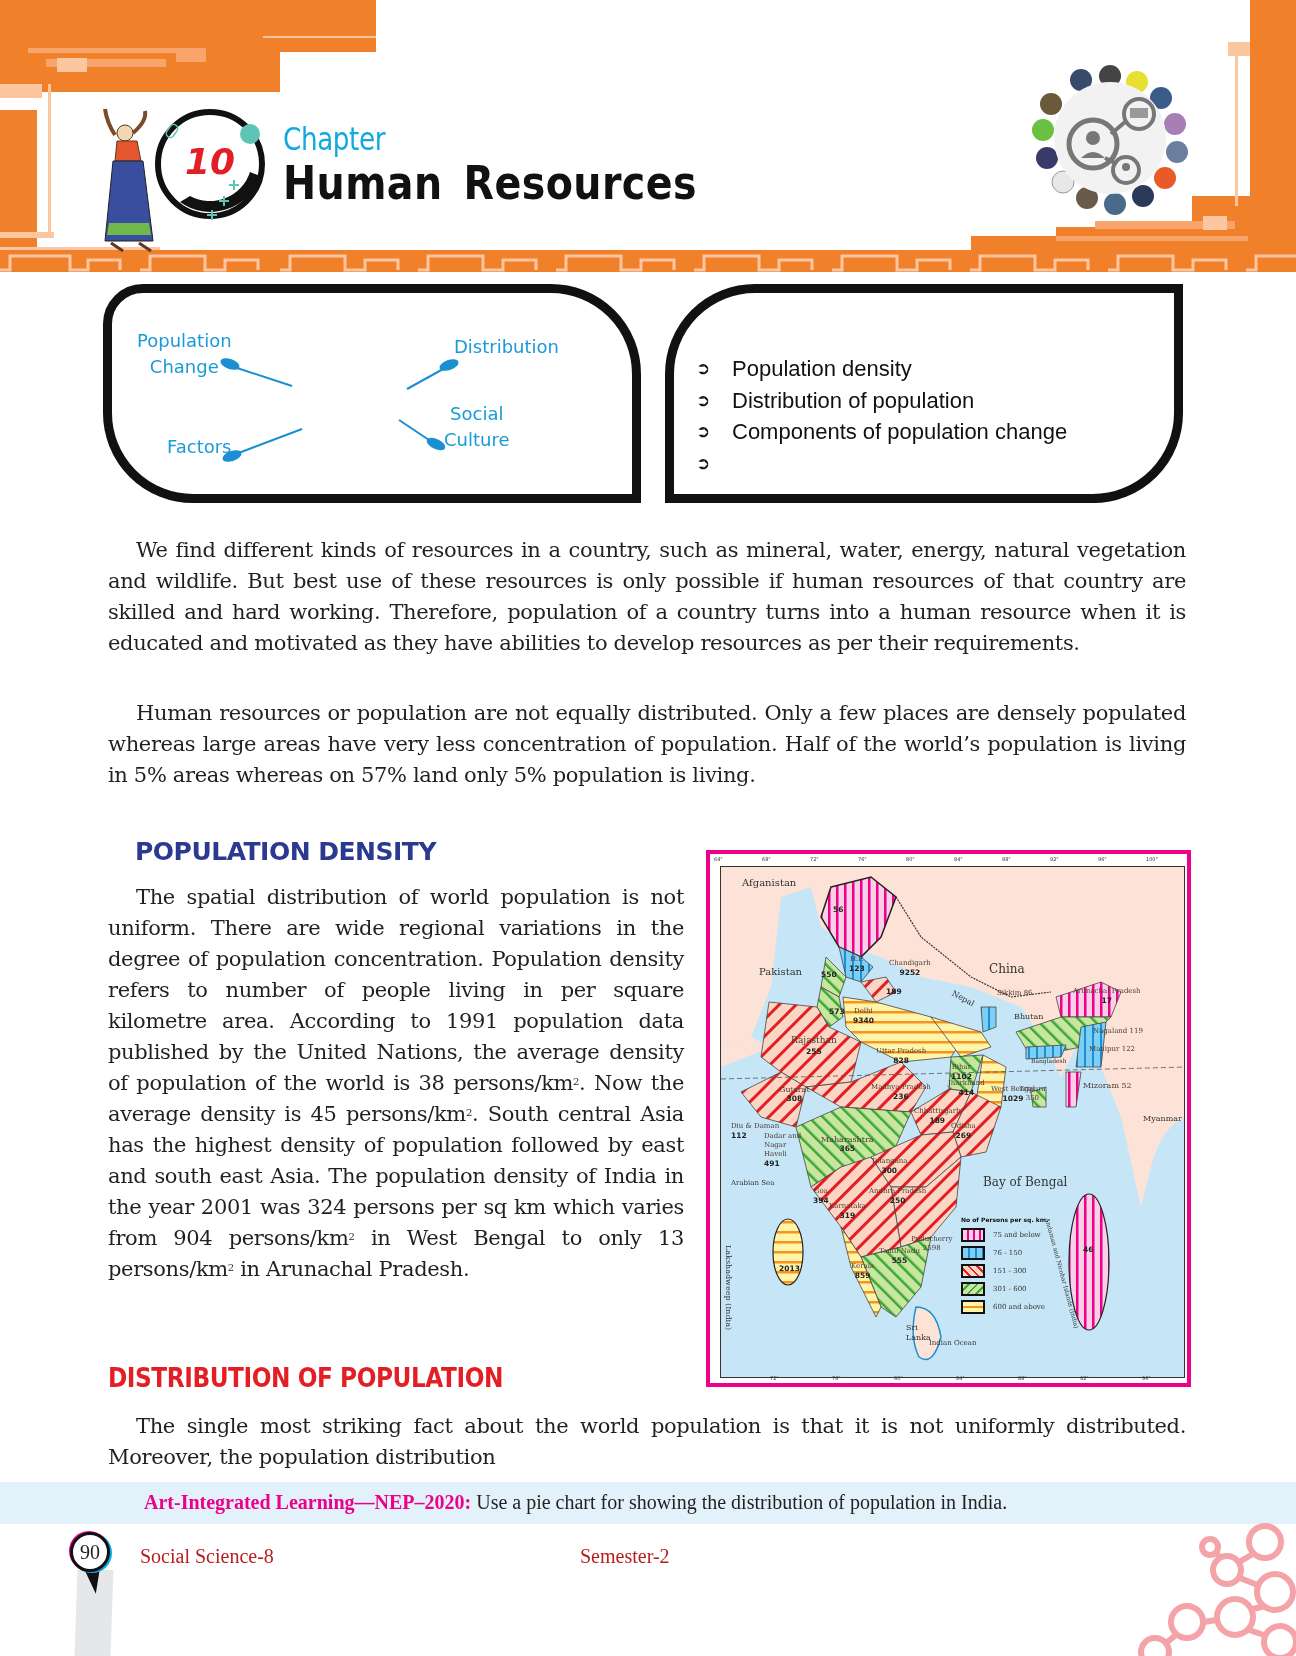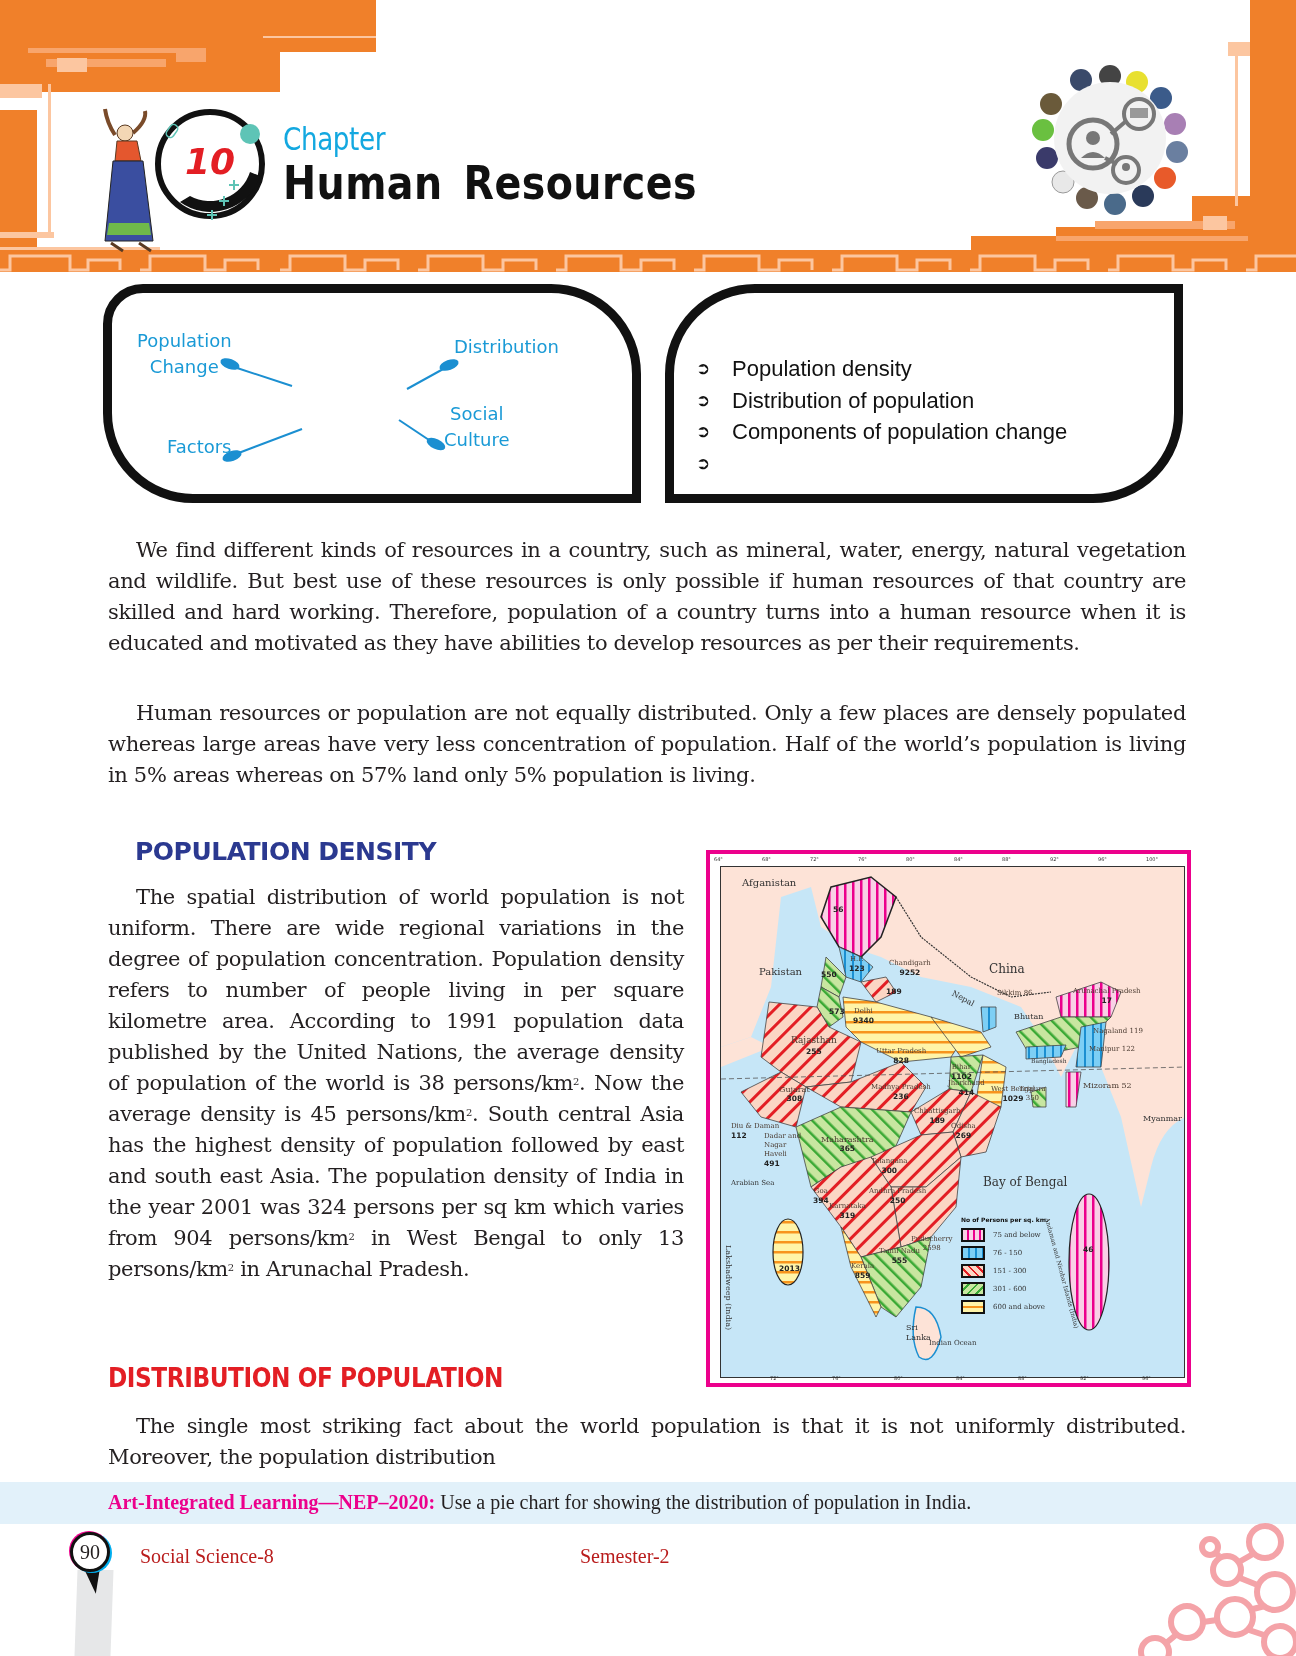--- a/index.html
+++ b/index.html
@@ -52,21 +52,21 @@
   .tick { position: absolute; font-family: "DejaVu Sans", sans-serif; font-size: 5px; color: #333; }
   .legend { position: absolute; left: 240px; top: 349px; }
   .legend-title { font-family: "DejaVu Sans", sans-serif; font-size: 6px; font-weight: bold; color: #111; margin-bottom: 3px; }
   .legend-row { display: flex; align-items: center; height: 18px; }
   .legend-swatch { width: 24px; height: 14px; border: 2px solid #111; margin-right: 8px; }
   .legend-label { font-family: "DejaVu Serif", serif; font-size: 7px; color: #333; }
 
   
   .ail-band { position: absolute; left: 0; top: 1482px; width: 1296px; height: 42px; background: #e2f1fa; }
   .ail-text { position: absolute; left: 108px; top: 1491px; font-family: "Liberation Serif", serif; font-size: 20px; color: #231f20; }
-  .ail-text .ail-label { color: #ec008c; font-weight: bold; }
+  .ail-text .ail-label { color: #ec008c; font-weight: bold; margin-left: 36px; }
   .page-tab { position: absolute; left: 76px; top: 1570px; width: 36px; height: 86px; background: #e6e7e8; transform: skewX(-2deg); }
   .page-num-bubble { position: absolute; left: 70px; top: 1532px; width: 40px; height: 40px; border-radius: 50%; border: 3px solid #111; background: #fff; text-align: center; font-family: "Liberation Serif", serif; font-size: 20px; line-height: 34px; box-shadow: -1px -1px 0 #ec008c, 2px 1px 0 #00aeef; }
   .page-num-tail { position: absolute; left: 86px; top: 1568px; width: 0; height: 0; border-left: 8px solid transparent; border-right: 8px solid transparent; border-top: 26px solid #111; transform: rotate(-8deg); }
   .footer-text { position: absolute; top: 1545px; font-family: "Liberation Serif", serif; font-size: 20px; color: #b91c1c; }
   .molecule { position: absolute; left: 1115px; top: 1512px; width: 181px; height: 144px; }
 </style>
 </head>
 <body>
 
 <div>

